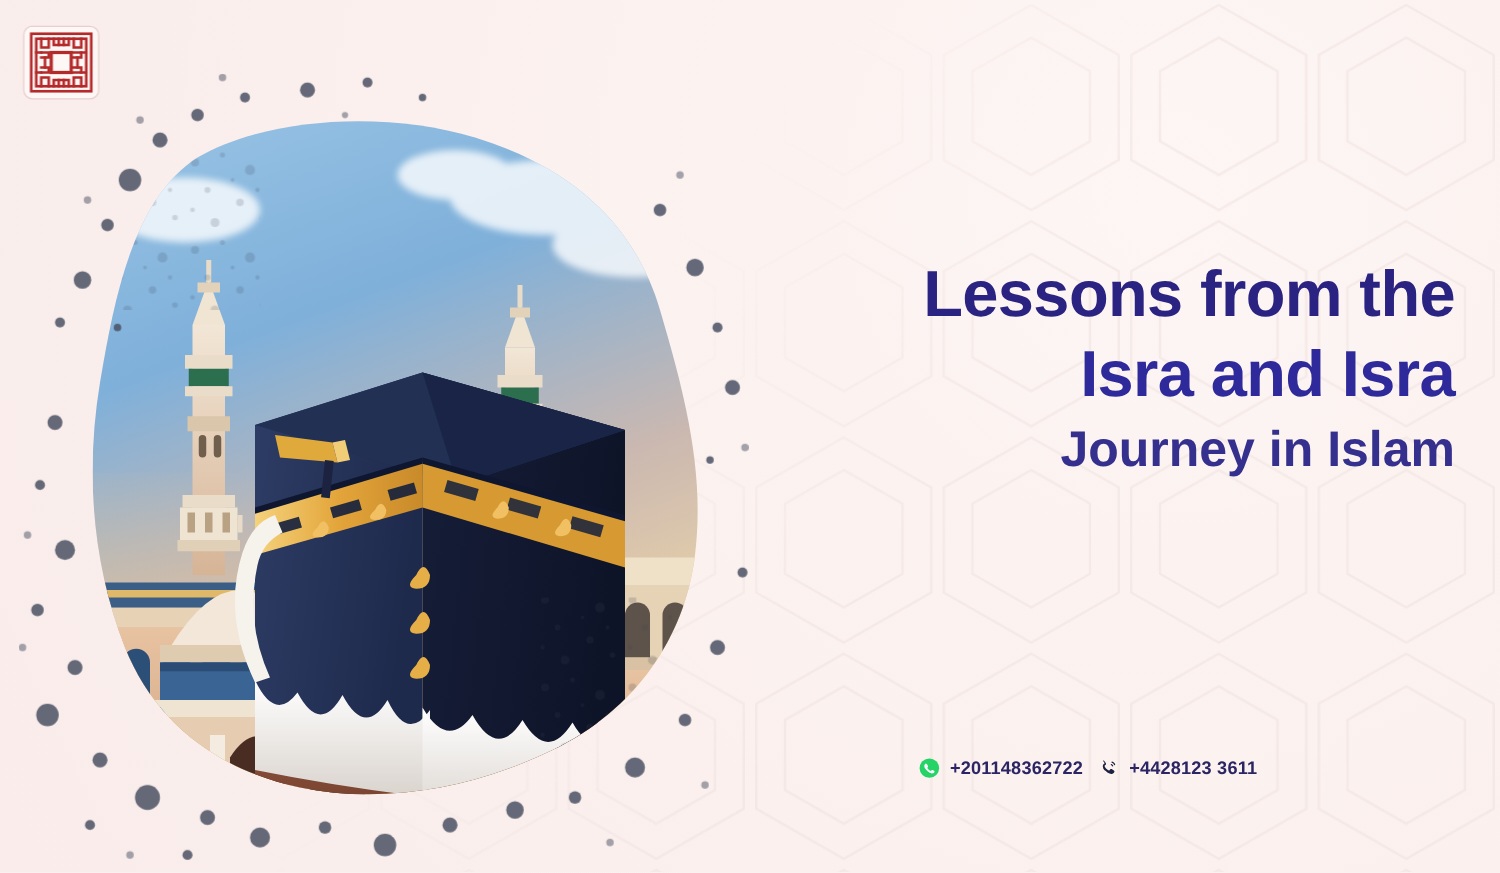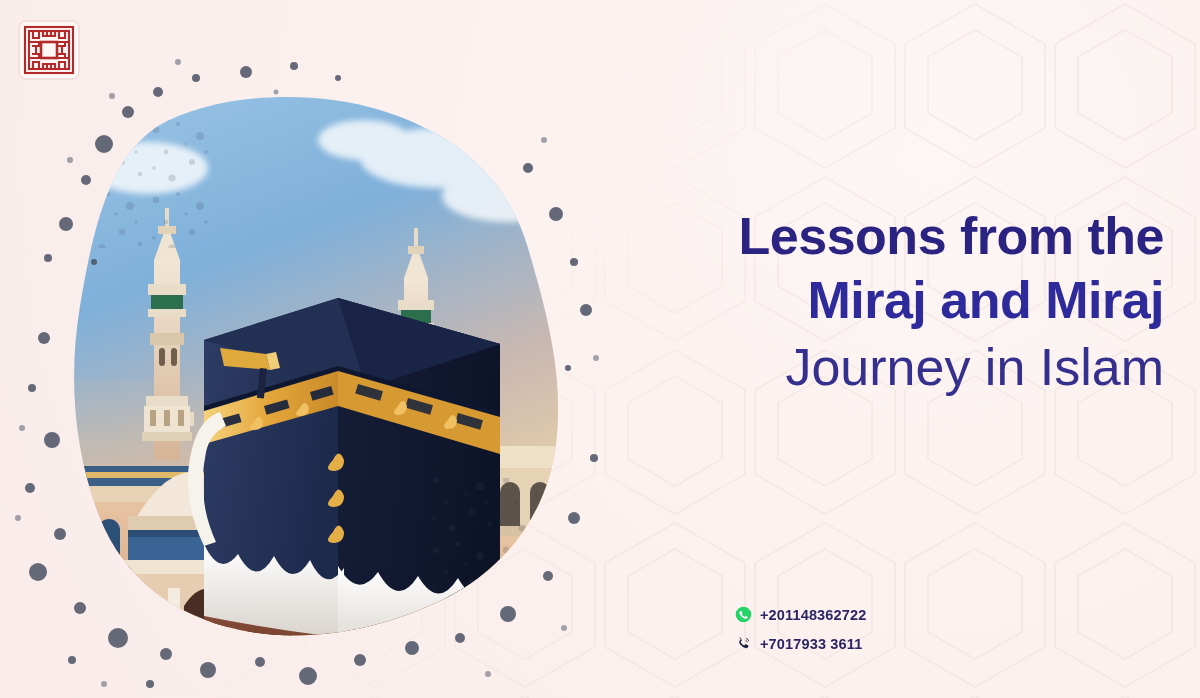--- a/index.html
+++ b/index.html
@@ -41,28 +41,28 @@
     text-align:right;z-index:30;
   }
   .hl-line{
     display:block;
     line-height:1.16;
     letter-spacing:-0.5px;
     white-space:nowrap;
   }
   .hl-1{font-size:52px;font-weight:700;color:#2a2382;}
   .hl-2{font-size:52px;font-weight:700;color:#2f2a9b;margin-top:4px;}
-  .hl-3{font-size:52px;font-weight:400;color:#352f8e;margin-top:6px;letter-spacing:0px;}
+  .hl-3{font-size:40px;font-weight:700;color:#352f8e;margin-top:6px;letter-spacing:0px;}
 
   
   .contacts{
     position:absolute;left:735px;top:606px;z-index:30;
     display:flex;gap:74px;align-items:flex-start;
   }
-  .ccol{display:flex;flex-direction:column;gap:12px;}
+  .ccol{display:flex;gap:12px;}
   .citem{display:flex;align-items:center;gap:8px;}
   .citem .ico{width:17px;height:17px;flex:none;display:block;}
   .citem .ico svg{width:17px;height:17px;display:block;}
   .ctext{
     font-size:14.5px;color:#2b2663;font-weight:600;
     letter-spacing:.15px;white-space:nowrap;
   }
   .ctext.url{font-size:13px;letter-spacing:.35px;}
 </style>
 </head>
@@ -406,21 +406,21 @@
             <circle cx="420" cy="648" r="3"></circle>
           <circle cx="480" cy="626" r="3"></circle>
             <circle cx="556" cy="580" r="3"></circle>
         </g>
       </g>
     </svg>
   </div>
 
   <div class="headline">
     <span class="hl-line hl-1">Lessons from the</span>
-    <span class="hl-line hl-2">Miraj and Miraj</span>
+    <span class="hl-line hl-2">Isra and Isra</span>
     <span class="hl-line hl-3">Journey in Islam</span>
   </div>
 
   <div class="contacts">
 
     <div class="ccol">
 
       <div class="citem">
         <span class="ico">
           <svg viewBox="0 0 24 24" xmlns="http://www.w3.org/2000/svg">
@@ -432,21 +432,21 @@
       </div>
 
       <div class="citem">
         <span class="ico">
           <svg viewBox="0 0 24 24" xmlns="http://www.w3.org/2000/svg">
             <path d="M6.2 3.6c.6-.3 1.3-.1 1.7.5l1.6 2.5c.3.5.2 1.2-.3 1.6l-1 .8c-.2.2-.3.5-.2.8.4 1 1 2 1.9 2.9.9.9 1.9 1.5 2.9 1.9.3.1.6 0 .8-.2l.8-1c.4-.5 1.1-.6 1.6-.3l2.5 1.6c.6.4.8 1.1.5 1.7-.5 1.1-1.6 2.1-2.9 2.2-1.5.1-4-.5-6.8-3.3C6.5 13.5 5.9 11 6 9.5c.1-1.3 1.1-2.4 2.2-2.9z" fill="#1c2140"></path>
             <path d="M16.4 5.2c1.4.4 2.5 1.5 2.9 2.9" fill="none" stroke="#1c2140" stroke-width="1.4" stroke-linecap="round"></path>
             <path d="M15.6 8c.7.2 1.3.8 1.5 1.5" fill="none" stroke="#1c2140" stroke-width="1.4" stroke-linecap="round"></path>
           </svg>
         </span>
-        <span class="ctext">+7017933 3611</span>
+        <span class="ctext">+4428123 3611</span>
       </div>
 
     </div>
 
     <div class="ccol">
 
 
 
     </div>
   </div>

